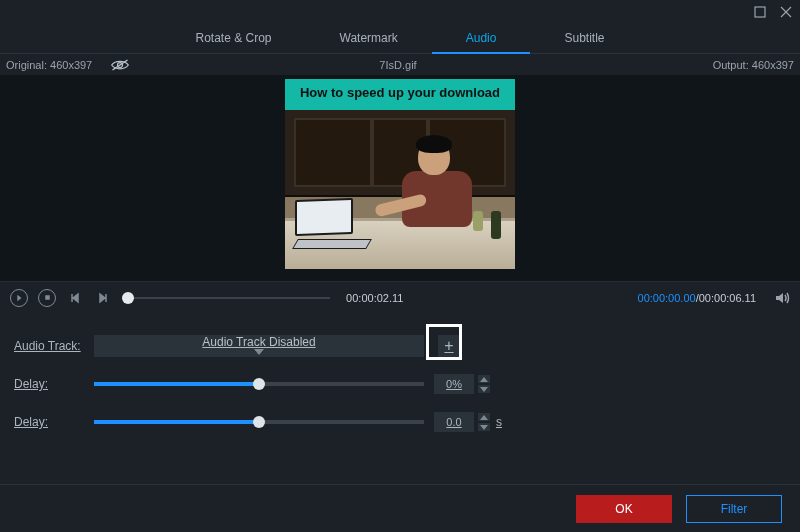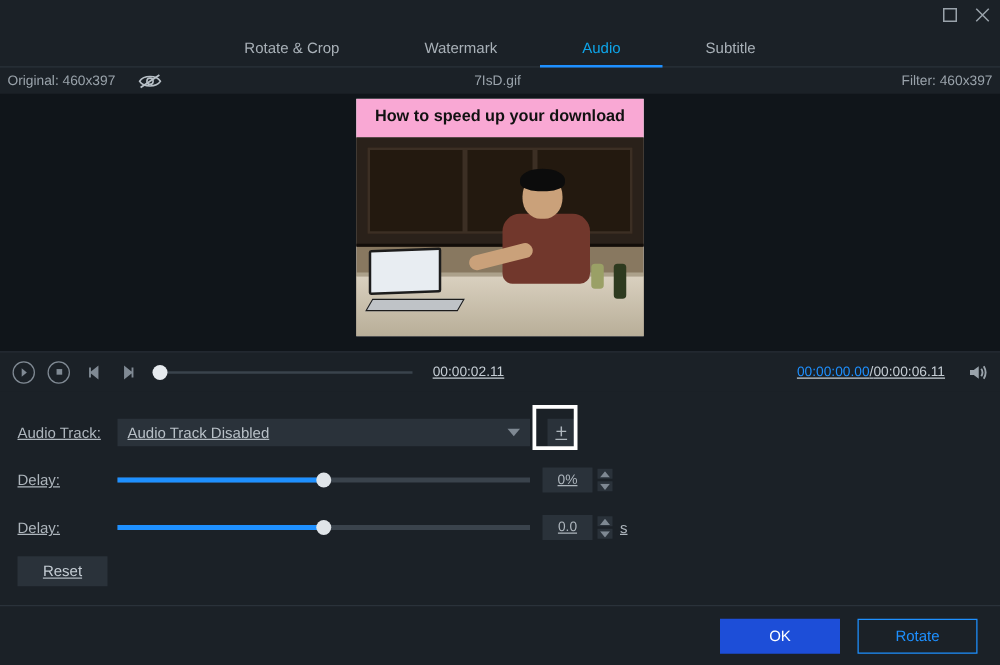--- a/index.html
+++ b/index.html
@@ -20,80 +20,80 @@
   
   .strip { height: 22px; display: flex; align-items: center; font-size: 11px; color: #9aa3ab; border-bottom: 1px solid #10151a; position: relative; }
   .strip .left { padding-left: 6px; display: flex; align-items: center; gap: 18px; }
   .strip .center { position: absolute; left:0; right:4px; text-align:center; pointer-events:none; }
   .strip .right { margin-left: auto; padding-right: 6px; }
   .eye-off svg { width: 20px; height: 14px; display:block; }
 
   
   .preview { flex: 0 0 205px; background: #10151a; display: flex; align-items: flex-start; justify-content: center; }
   .video-thumb { margin-top: 3px; width: 230px; height: 190px; background: #ddd; display:flex; flex-direction:column; overflow:hidden; }
-  .video-thumb .title { background:#f9a8d4; color:#111; font-weight:700; font-size:13px; text-align:center; padding:6px 10px 8px; line-height:1.3; }
+  .video-thumb .title { background:#14b8a6; color:#111; font-weight:700; font-size:13px; text-align:center; padding:6px 10px 8px; line-height:1.3; }
   .video-thumb .scene { flex:1; position:relative; background: linear-gradient(#2b2018 0%, #2b2018 55%, #887860 55%, #887860 100%); }
   .scene .cabinet { position:absolute; top:0; left:0; right:0; height:55%; background:#2a211a; border-bottom:2px solid #120d09; }
   .scene .cabinet::before, .scene .cabinet::after { content:""; position:absolute; top:8px; bottom:8px; width:32%; border:2px solid #3c2f24; background:#23190f; }
   .scene .cabinet::before { left:4%; }
   .scene .cabinet::after  { right:4%; }
   .scene .cab-mid { position:absolute; top:8px; bottom:8px; left:38%; width:24%; border:2px solid #3c2f24; background:#23190f; }
   .scene .counter { position:absolute; left:0; right:0; bottom:0; height:32%; background: linear-gradient(#d9d0bf, #b8ae98); border-top:3px solid #aca18b; }
   .scene .laptop { position:absolute; left:10px; bottom:24px; width:78px; height:46px; }
   .scene .laptop .screen { width:58px; height:36px; background:#e8edf2; border:2px solid #1c1c1c; border-radius:2px; transform: skewY(-2deg); }
   .scene .laptop .base { position:absolute; left:0; bottom:-4px; width:74px; height:10px; background:#bfc3c7; border:1px solid #1c1c1c; transform: skewX(-30deg); }
   .scene .person { position:absolute; left:95px; bottom:24px; width:110px; height:110px; }
   .scene .person .head { position:absolute; top:4px; left:38px; width:32px; height:36px; background:#caa17a; border-radius:50% 50% 45% 45%; }
   .scene .person .hair { position:absolute; top:0; left:36px; width:36px; height:18px; background:#0c0c0c; border-radius:50% 50% 40% 40%; }
   .scene .person .body { position:absolute; top:36px; left:22px; width:70px; height:56px; background:#71372c; border-radius:14px 14px 8px 8px; }
   .scene .person .arm  { position:absolute; top:58px; left:-6px; width:52px; height:12px; background:#caa17a; border-radius:6px; transform: rotate(-14deg); transform-origin:right center; }
   .scene .desk-items { position:absolute; right:14px; bottom:30px; display:flex; gap:8px; }
   .scene .desk-items span { width:10px; height:20px; background:#9aa066; border-radius:3px; }
   .scene .desk-items span:nth-child(2){ background:#2e3a1f; height:28px;}
 
   
-  .playbar { height: 32px; background:#1b2127; display:flex; align-items:center; padding: 0 10px; font-size:11px; color:#c5cdd4; border-top:1px solid #262d34; gap:10px;text-decoration:underline; }
+  .playbar { height: 32px; background:#1b2127; display:flex; align-items:center; padding: 0 10px; font-size:11px; color:#c5cdd4; border-top:1px solid #262d34; gap:10px; }
   .pb-icons { display:flex; align-items:center; gap:10px; }
   .pb-icons .pib { width:18px; height:18px; display:flex; align-items:center; justify-content:center; }
   .pb-icons svg { stroke:#808a94; fill:none; stroke-width:1.5; }
   .pb-icons .circ { border:1.5px solid #808a94; border-radius:50%; }
   .timeline { flex:1; position:relative; height:18px; display:flex; align-items:center; }
   .timeline .track { position:absolute; left:0; right:0; top:50%; height:2px; background:#3a434c; transform:translateY(-50%); }
   .timeline .knob { position:absolute; top:50%; width:12px; height:12px; background:#e6eaee; border-radius:50%; transform:translate(-50%,-50%); }
   .pb-time-cur { width:70px; text-align:center; }
   .pb-time-right { color:#c5cdd4; display:flex; align-items:center;justify-content:space-between; }
   .pb-time-right .blue { color:#1e90ff; }
   .pb-vol { margin-left:8px; width:16px; height:16px; }
   .pb-vol svg { stroke:#9aa3ab; fill:none; stroke-width:1.5; }
 
   
   .settings { flex:1; padding: 18px 14px 8px; font-size:12px; color:#aeb6bd;text-decoration:underline; }
   .row { display:flex; align-items:center; height:30px; margin-bottom:8px; }
   .row .lbl { width:80px; }
-  .select { position:relative; display:flex; align-items:center; justify-content:space-between; background:#2a323a; height:22px; width:330px; padding:0 8px; color:#b8c0c7; cursor:pointer; }
+  .select { position:relative; display:flex; align-items:center; background:#2a323a; height:22px; width:330px; padding:0 8px; color:#b8c0c7; cursor:pointer;flex-direction:column; }
   .select .caret { width:0;height:0;border-left:5px solid transparent;border-right:5px solid transparent;border-top:6px solid #7e8892; }
   .addbtn { width:22px; height:22px; background:#2a323a; margin-left:14px; display:flex; align-items:center; justify-content:center; font-size:16px; color:#aeb6bd; cursor:pointer; }
   .highlight-box { position:absolute; width:36px; height:36px; border:3px solid #ffffff; pointer-events:none; }
 
   .slider-wrap { display:flex; align-items:center; width:330px; }
   .slider-track { position:relative; flex:1; height:4px; background:#3a434c; }
   .slider-fill { position:absolute; left:0; top:0; bottom:0; background:#1e90ff; }
   .slider-knob { position:absolute; top:50%; width:12px; height:12px; background:#dfe4e8; border-radius:50%; transform:translate(-50%,-50%); }
   .numbox { width:40px; height:20px; background:#2a323a; margin-left:10px; display:flex; align-items:center; justify-content:center; font-size:11px; color:#aeb6bd; }
   .spinner { display:flex; flex-direction:column; margin-left:4px; gap:2px; }
   .spinner .sbtn { width:12px; height:8px; background:#2a323a; display:flex; align-items:center; justify-content:center; cursor:pointer; }
   .spinner .sbtn svg { display:block; }
   .unit { margin-left:6px; }
 
   .resetbtn { width:72px; height:24px; background:#2a323a; display:flex; align-items:center; justify-content:center; cursor:pointer; color:#c5cdd4; margin-top:6px; }
 
   
   .footer { height:48px; border-top:1px solid #2a323a; display:flex; align-items:center; justify-content:flex-end; padding:0 18px; gap:14px; }
   .btn { width:96px; height:28px; display:flex; align-items:center; justify-content:center; font-size:12px; cursor:pointer; }
-  .btn.primary { background:#1d4ed8; color:#fff; }
+  .btn.primary { background:#b91c1c; color:#fff; }
   .btn.secondary { background:transparent; color:#1e90ff; border:1px solid #1e90ff; }
 </style>
 </head>
 <body>
 
 <div class="app">
 
   <div class="winbar">
     <div class="wicon">
       <svg viewBox="0 0 12 12" width="12" height="12">
@@ -122,21 +122,21 @@
       <span class="eye-off">
         <svg viewBox="0 0 24 16">
             <path d="M2 8 C6 2 18 2 22 8 C18 14 6 14 2 8 Z" fill="none" stroke="#b8c0c7" stroke-width="1.5"></path>
             <circle cx="12" cy="8" r="3" fill="none" stroke="#b8c0c7" stroke-width="1.5"></circle>
             <line x1="3" y1="14" x2="21" y2="2" stroke="#b8c0c7" stroke-width="1.8"></line>
           </svg>
       </span>
     </div>
     <div class="center">7IsD.gif</div>
     <div class="right">
-      <span>Filter:</span> <span>460x397</span>
+      <span>Output:</span> <span>460x397</span>
     </div>
   </div>
 
   <div class="preview">
     <div class="video-thumb">
       <div class="title">How to speed up your download</div>
       <div class="scene">
         <div class="cabinet">
             <div class="cab-mid"></div>
           </div>
@@ -252,21 +252,20 @@
           </div>
         <div class="sbtn">
             <svg width="8" height="5">
               <path d="M0 0 L4 5 L8 0 Z" fill="#7e8892"></path>
             </svg>
           </div>
       </div>
       <span class="unit">s</span>
     </div>
 
-    <div class="resetbtn">Reset</div>
   </div>
 
   <div class="footer">
     <div class="btn primary">OK</div>
-    <div class="btn secondary">Rotate</div>
+    <div class="btn secondary">Filter</div>
   </div>
 
 </div>
 
 </body></html>

